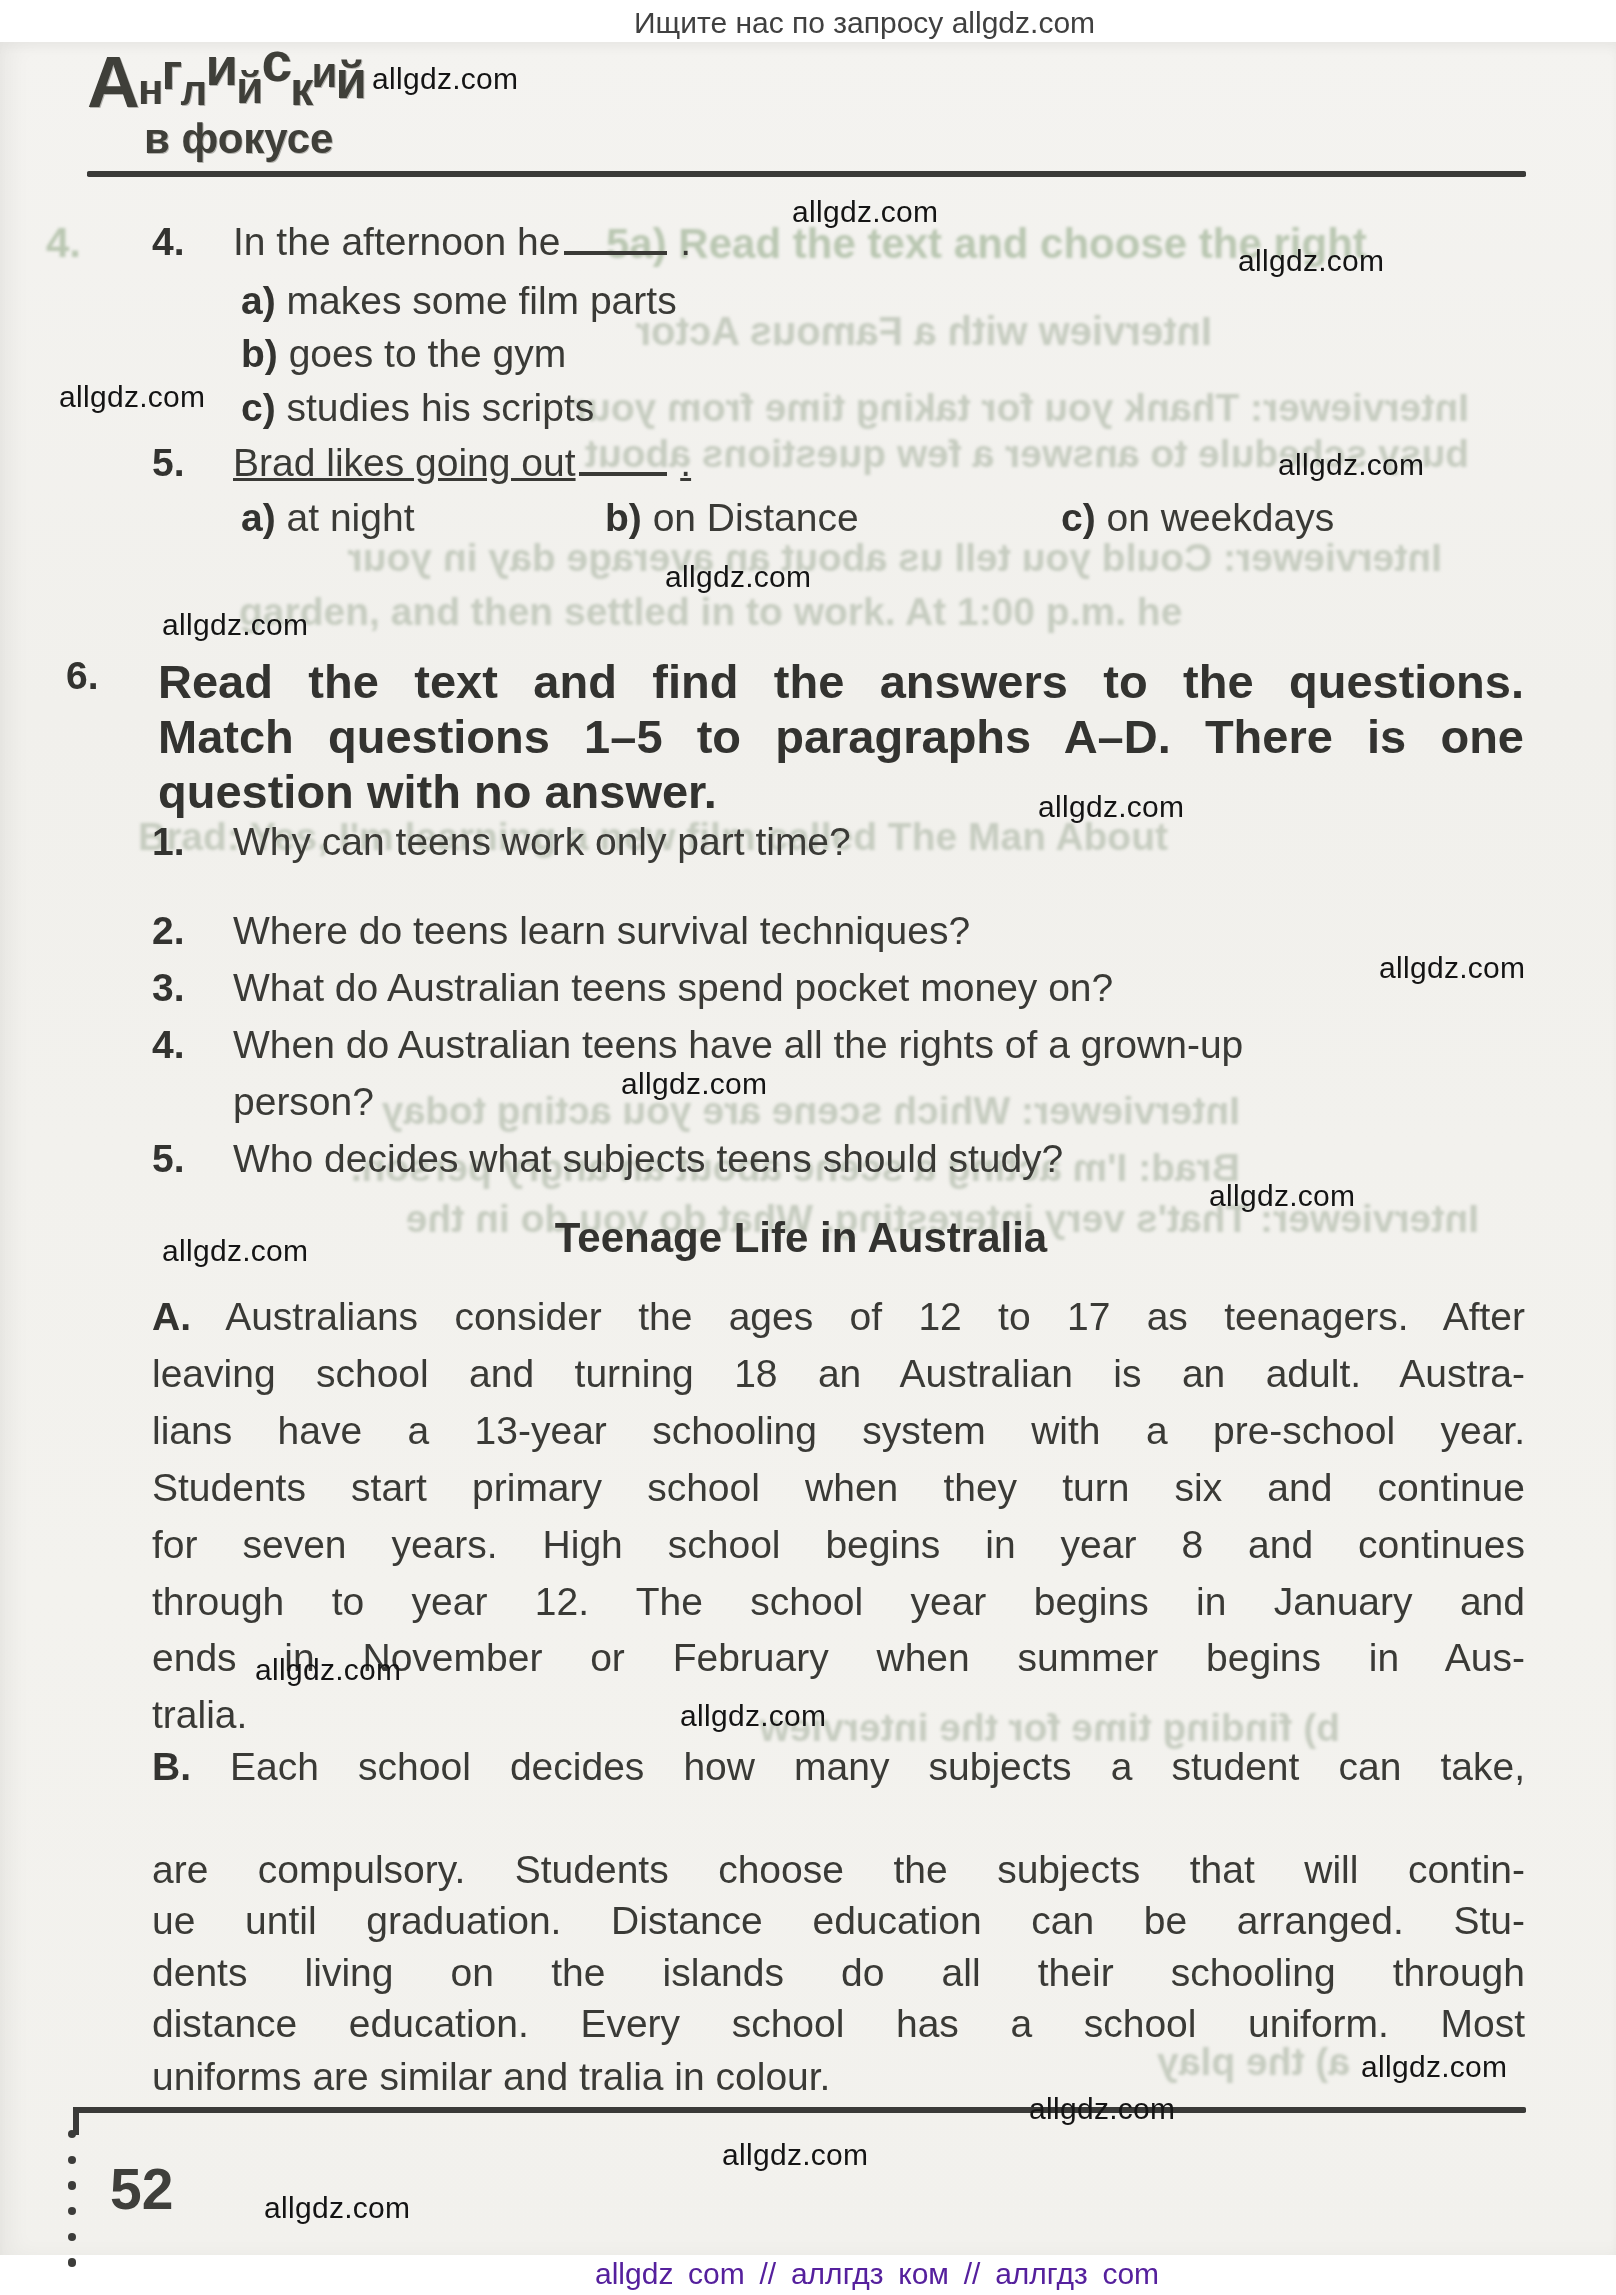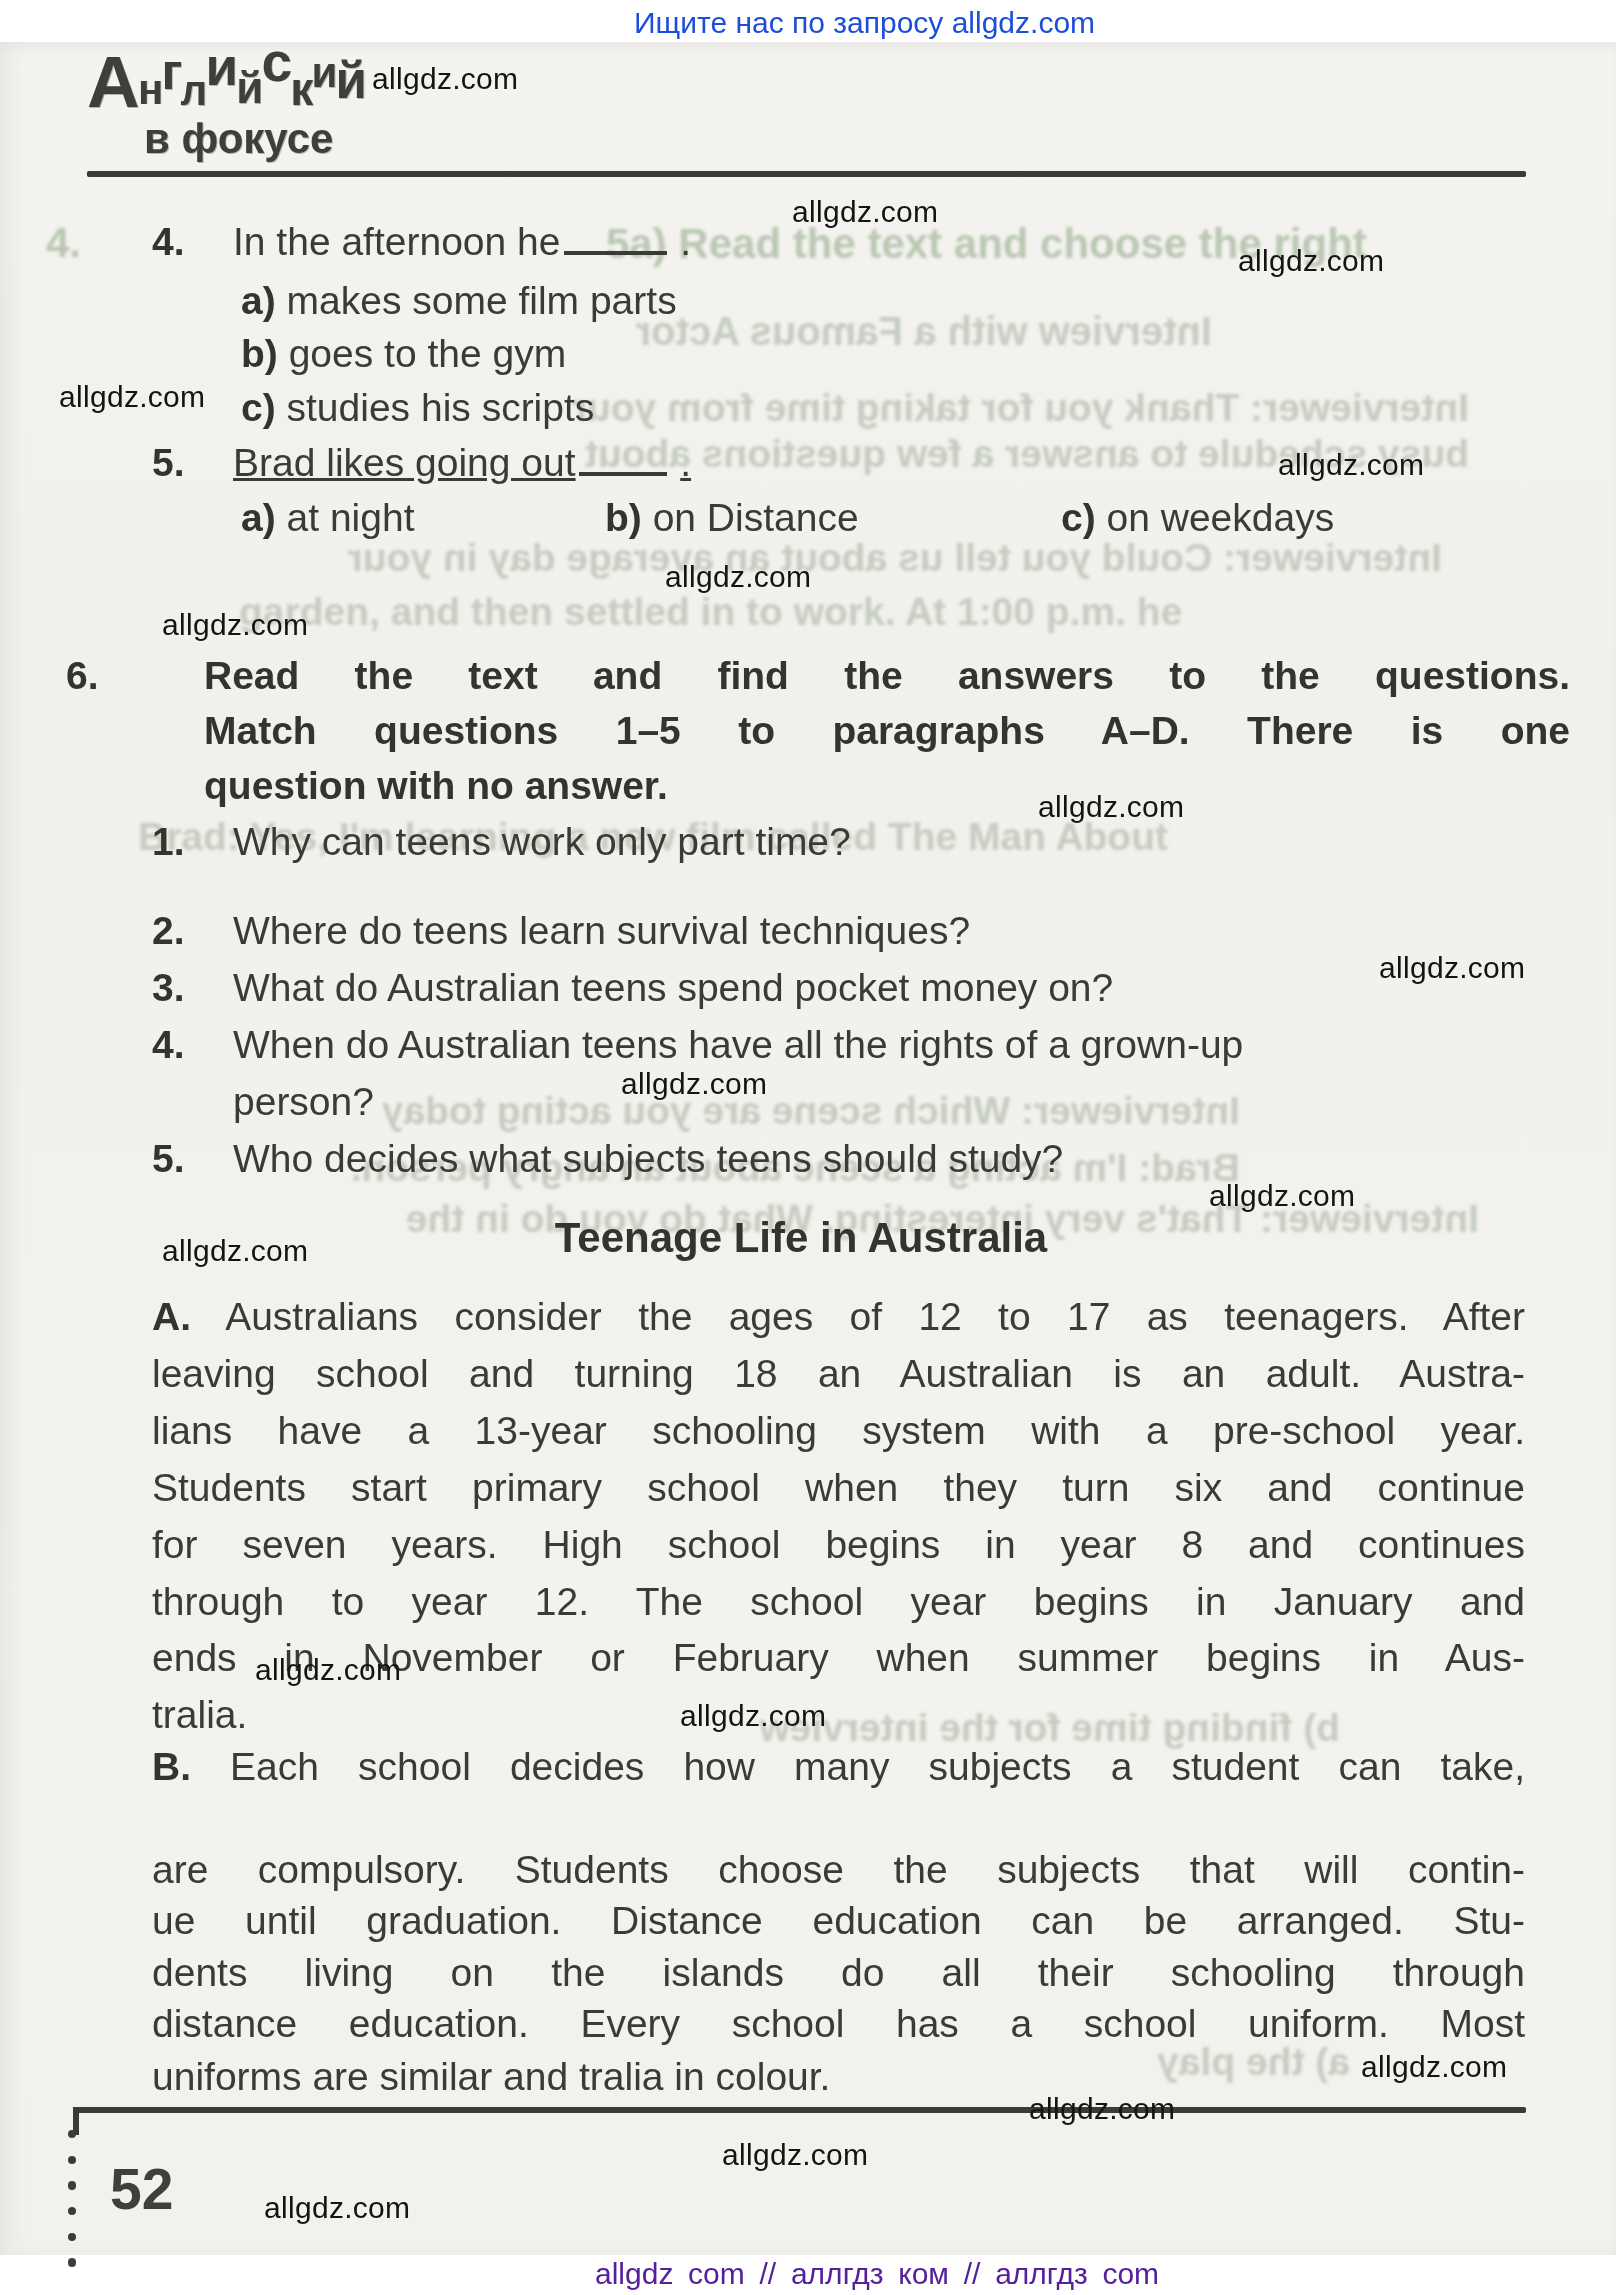--- a/index.html
+++ b/index.html
@@ -2,21 +2,21 @@
 <html style="font-size:14.7px"><head>
 <meta charset="utf-8">
 <style>
   html,body{margin:0;padding:0;background:#ffffff;}
   .page{position:relative;width:1616px;height:2296px;background:#ffffff;overflow:hidden;
         font-family:"Liberation Sans", sans-serif;color:#3a3a36;}
   .scan{position:absolute;left:0;top:42px;width:1616px;height:2213px;
         background:linear-gradient(180deg,#f4f3f0 0%,#f1f0ec 30%,#f3f2ee 70%,#f2f1ed 100%);
         box-shadow:inset 13px 0 20px rgba(0,0,0,0.04), inset 0 5.5px 9.2px rgba(0,0,0,0.03);}
   
-  .promo-top{position:absolute;left:634px;top:5.5px;font-size:30px;color:#1d4ed8;white-space:nowrap;}
+  .promo-top{position:absolute;left:634px;top:5.5px;font-size:30px;color:#404040;white-space:nowrap;}
   .promo-bottom{position:absolute;left:595px;top:2257px;font-size:30px;color:#55209d;
                 word-spacing:6.4px;white-space:nowrap;}
   
   .wm{position:absolute;font-size:30px;color:#141414;white-space:nowrap;letter-spacing:0.3px;}
   
   .bleed{position:absolute;font-weight:bold;color:#c6ccc0;filter:blur(1.8px);
          font-size:39px;white-space:nowrap;}
   .bleed.mir{transform:scaleX(-1);}
   .bleed.green{color:#bac7b2;}
   
@@ -43,22 +43,22 @@
   .row{position:absolute;left:152px;font-size:39px;white-space:nowrap;}
   .num{display:inline-block;width:81px;font-weight:bold;color:#333330;}
   .optrow{position:absolute;left:241px;font-size:39px;white-space:nowrap;}
   .optlbl{font-weight:bold;color:#333330;}
   .blank{display:inline-block;width:103px;height:27.5px;border-bottom:4.6px solid #3a3a36;
          margin:0 13px 0 3.7px;}
   .blank.short{width:88px;}
   .opt5{display:inline-block;}
   .opt5.a{width:364px;} .opt5.b{width:456px;}
   .ex6num{position:absolute;left:66px;font-size:39px;font-weight:bold;color:#333330;}
-  .ex6line{position:absolute;left:158px;width:1366px;font-size:39px;font-weight:bold;
-           color:#333330;white-space:nowrap;margin-left:46px;}
+  .ex6line{position:absolute;left:158px;width:1366px;font-size:47px;font-weight:bold;
+           color:#333330;white-space:nowrap;}
   .ex6line.j{white-space:normal;text-align:justify;text-align-last:justify;}
   .rtitle{position:absolute;left:152px;width:1298px;text-align:center;font-size:42px;
           font-weight:bold;color:#333330;}
   .pline{position:absolute;left:152px;width:1373px;font-size:39px;color:#3a3a36;
          white-space:nowrap;}
   .pline.j{white-space:normal;text-align:justify;text-align-last:justify;}
   .plead{font-weight:bold;color:#333330;}
   
   .pageno{position:absolute;left:110px;top:2156px;font-size:57px;font-weight:bold;color:#3f3f3b;}
   .dots{position:absolute;left:68px;top:2130px;display:flex;flex-direction:column;gap:17.4px;}

